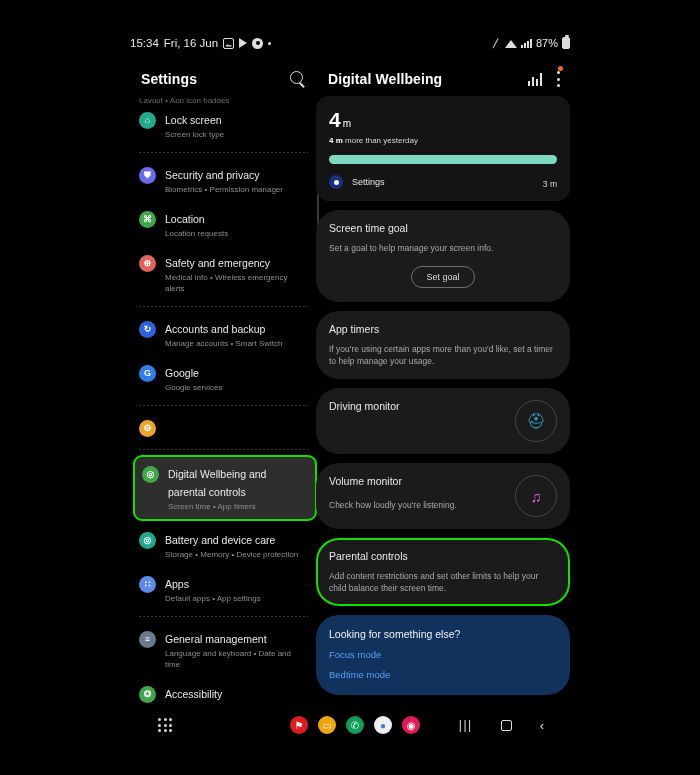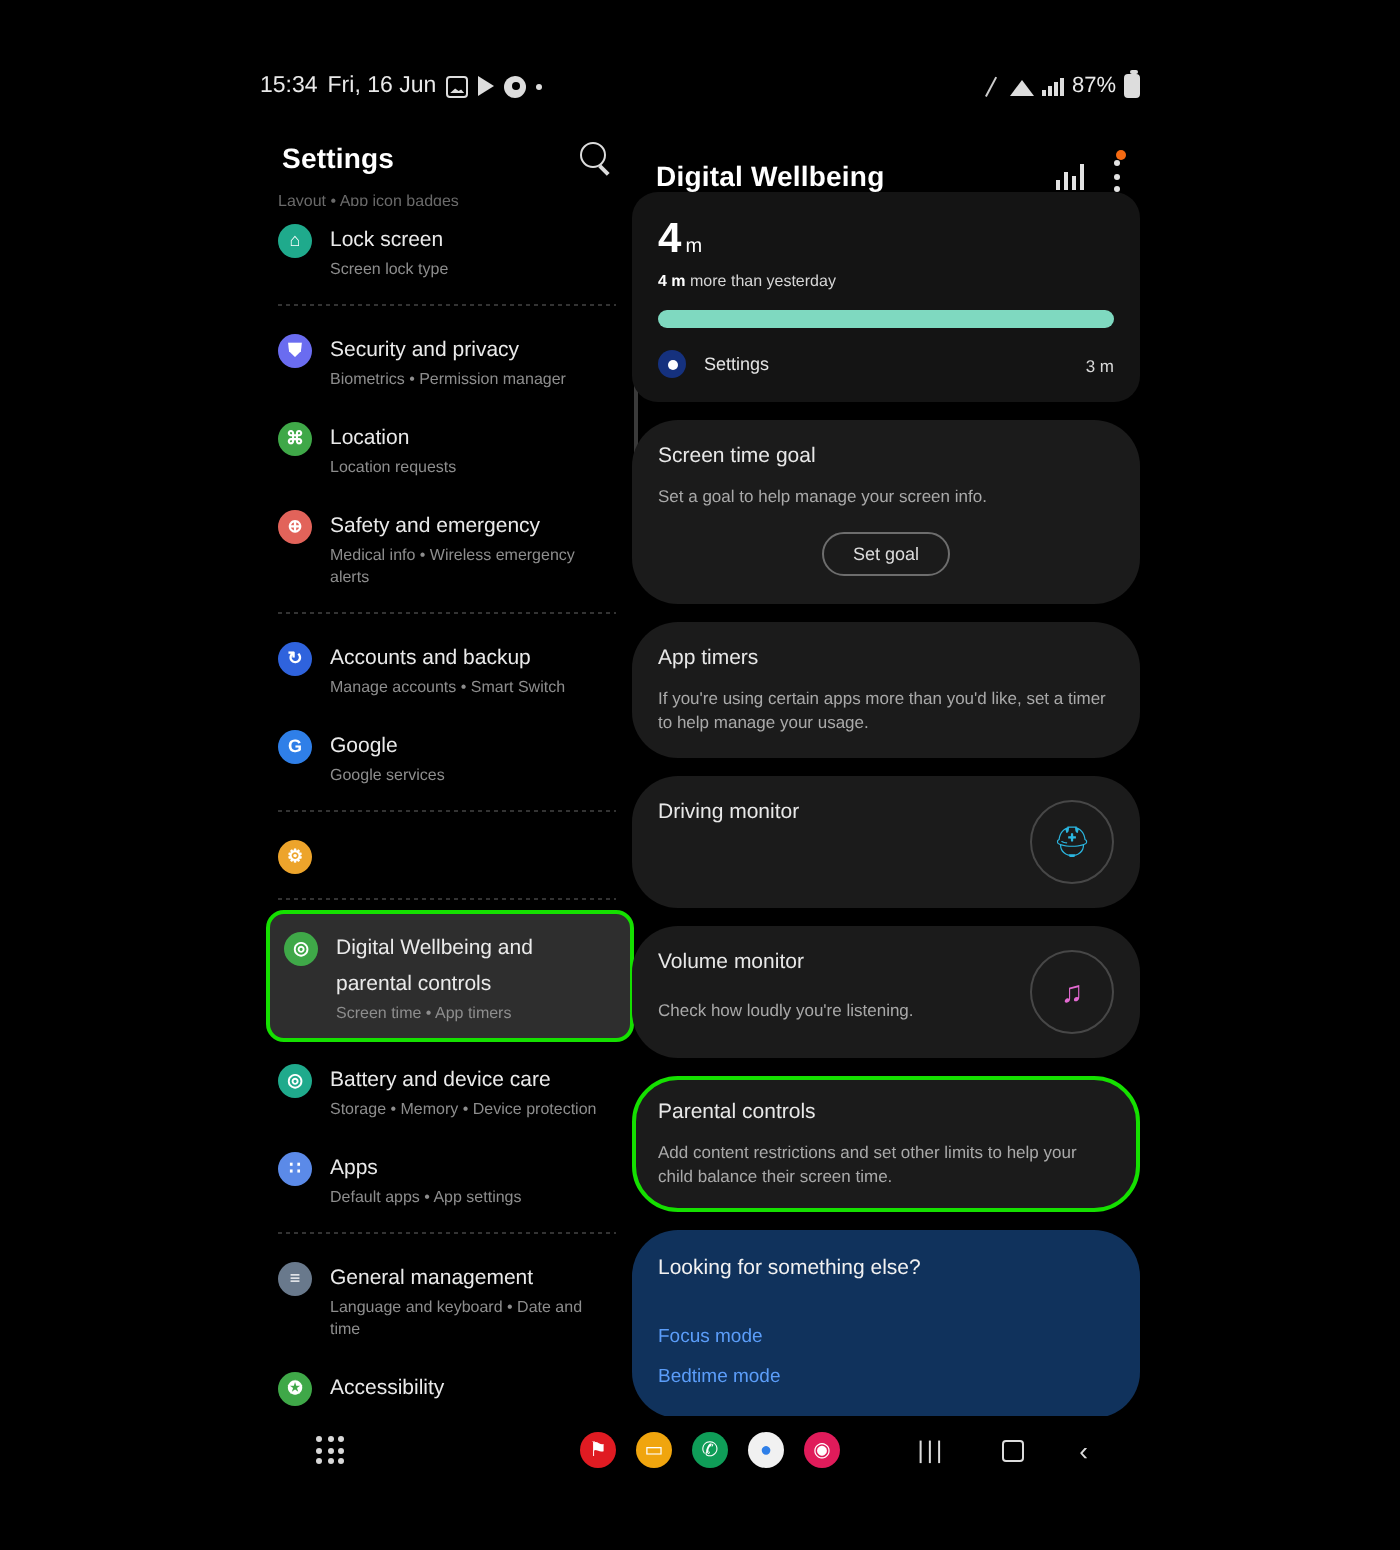--- a/index.html
+++ b/index.html
@@ -37,21 +37,21 @@
   .ico-batt { width:8px;height:12px;border:1.3px solid #ddd;border-radius:2px;background:#ddd;position:relative; }
   .ico-batt:before{content:"";position:absolute;left:2px;top:-3px;width:4px;height:2px;background:#ddd;border-radius:1px;}
 
   
   .hdr-left {
     position:absolute; left:130px; top:62px; width:190px; height:34px;
     display:flex; align-items:center; justify-content:space-between; padding:0 14px 0 11px;
   }
   .hdr-right {
     position:absolute; left:316px; top:62px; width:254px; height:34px;
-    display:flex; align-items:flex-end; justify-content:space-between; padding:0 10px 0 12px;
+    display:flex; align-items:center; justify-content:space-between; padding:0 10px 0 12px;
   }
   .hdr-title { color:#fff; font-size:14px; font-weight:bold; letter-spacing:.1px; }
   .icon-search { width:16px; height:16px; position:relative; }
   .icon-search:before{content:"";position:absolute;left:0;top:0;width:11px;height:11px;border:1.6px solid #dcdcdc;border-radius:50%;}
   .icon-search:after{content:"";position:absolute;left:10px;top:10.5px;width:6px;height:1.6px;background:#dcdcdc;transform:rotate(45deg);transform-origin:left center;}
   .hdr-ricons { display:flex; align-items:center; gap:14px; }
   .icon-chart { display:flex; align-items:flex-end; gap:1.5px; height:13px; }
   .icon-chart i { display:block; width:2.5px; background:#e3e3e3; }
   .icon-chart i:nth-child(1){height:5px}.icon-chart i:nth-child(2){height:9px}
   .icon-chart i:nth-child(3){height:7px}.icon-chart i:nth-child(4){height:13px}
@@ -109,21 +109,21 @@
 
   
   .mon { position:relative; min-height:66px; }
   .mon .card-d { max-width:150px; margin-top:12px; }
   .mon-circle { position:absolute; right:13px; top:50%; transform:translateY(-50%);
     width:42px; height:42px; border-radius:50%; border:1.5px solid #474747;
     display:flex; align-items:center; justify-content:center; font-size:15px; }
 
   .card.hl { border:2.5px solid #15e000; padding:10px 11px; }
   .card.blue { background:#10325c; padding:13px; }
-  .blue-t { color:#f1f1f1; font-size:10.5px; margin-bottom:23px; }
+  .blue-t { color:#f1f1f1; font-size:10.5px; margin-bottom:9px; }
   .blue-l { color:#5b9df9; font-size:9.5px; margin-bottom:9px; }
   .blue-l:last-child { margin-bottom:2px; }
 
   
   .dock { position:absolute; left:130px; top:710px; width:440px; height:30px;
           display:flex; align-items:center; }
   .apps-grid { position:absolute; left:28px; display:grid; grid-template-columns:repeat(3,3px);
                gap:2.5px; }
   .apps-grid i { display:block; width:3px;height:3px;border-radius:50%;background:#d8d8d8; }
   .dock-apps { position:absolute; left:160px; display:flex; gap:10px; align-items:center; }

